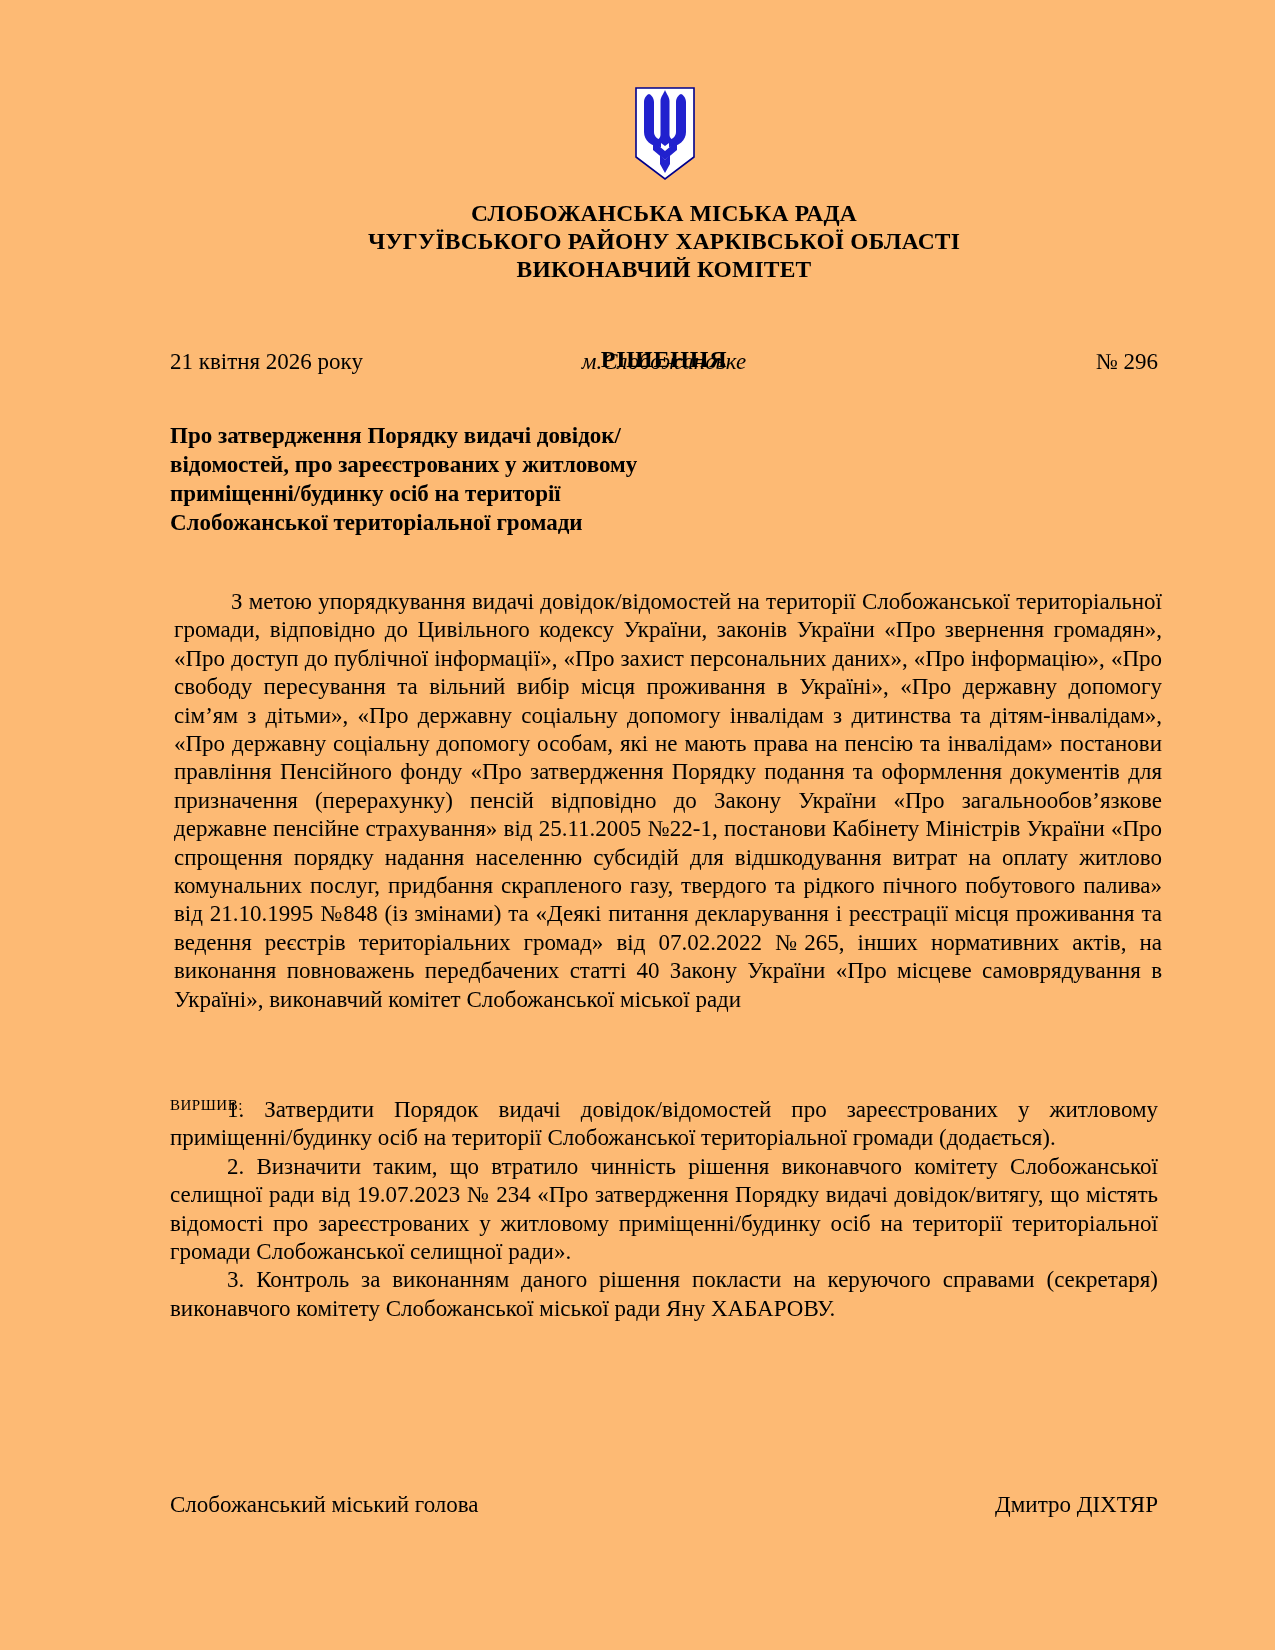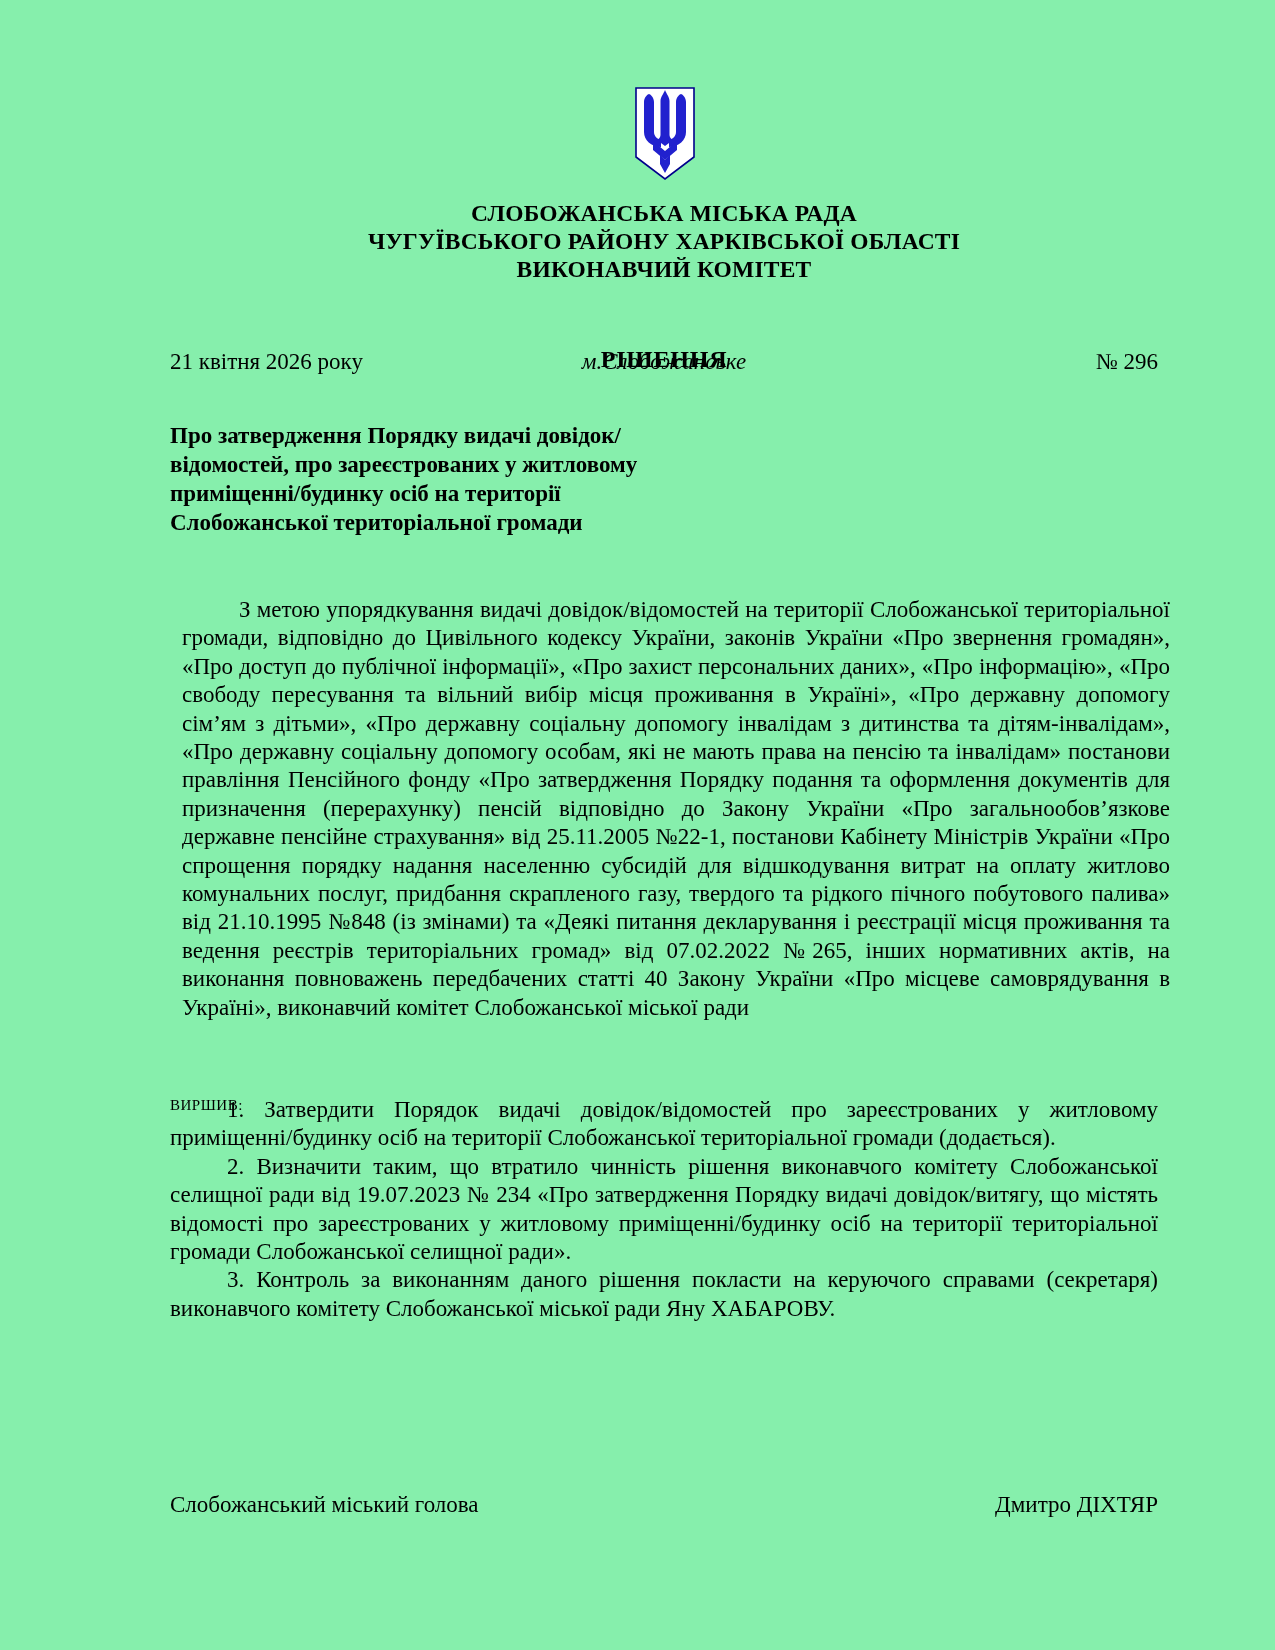--- a/index.html
+++ b/index.html
@@ -1,20 +1,20 @@
 <!DOCTYPE html>
 <html lang="uk" style="--trident-color: #2121CE; --shield-outline-color: #00008B;"><head>
 <meta charset="utf-8">
 <style>
   html,body { margin:0; padding:0; background:#e8e8e8; }
   .page {
     position:relative;
     width:1275px; height:1650px;
     margin:0 auto;
-    background:#86efac;
+    background:#fdba74;
     font-family:"Liberation Serif","DejaVu Serif",serif;
     color:#000;
     overflow:hidden;
   }
   .abs { position:absolute; left:170px; width:988px; }
 
   .emblem { position:absolute; top:86px; left:633px; width:64px; height:96px; }
   .emblem svg { display:block; width:100%; height:100%; }
   .shield  { fill:#ffffff; stroke:var(--shield-outline-color,#00008B); stroke-width:1.6; }
   .trident { fill:var(--trident-color,#2121CE); }
@@ -47,21 +47,21 @@
 
   .subject {
     top:421px;
     width:487px;
     font-weight:bold;
     font-size:23px;
     line-height:29px;
   }
   .preamble {
     top:584px;
-    margin:12px;
+    margin:4px;
     font-size:23px;
     line-height:28.4px;
     text-align:justify;
     text-indent:57px;
   }
   .resolved {
     top:1097px;
     font-size:15px;
     letter-spacing:0.5px;
   }

